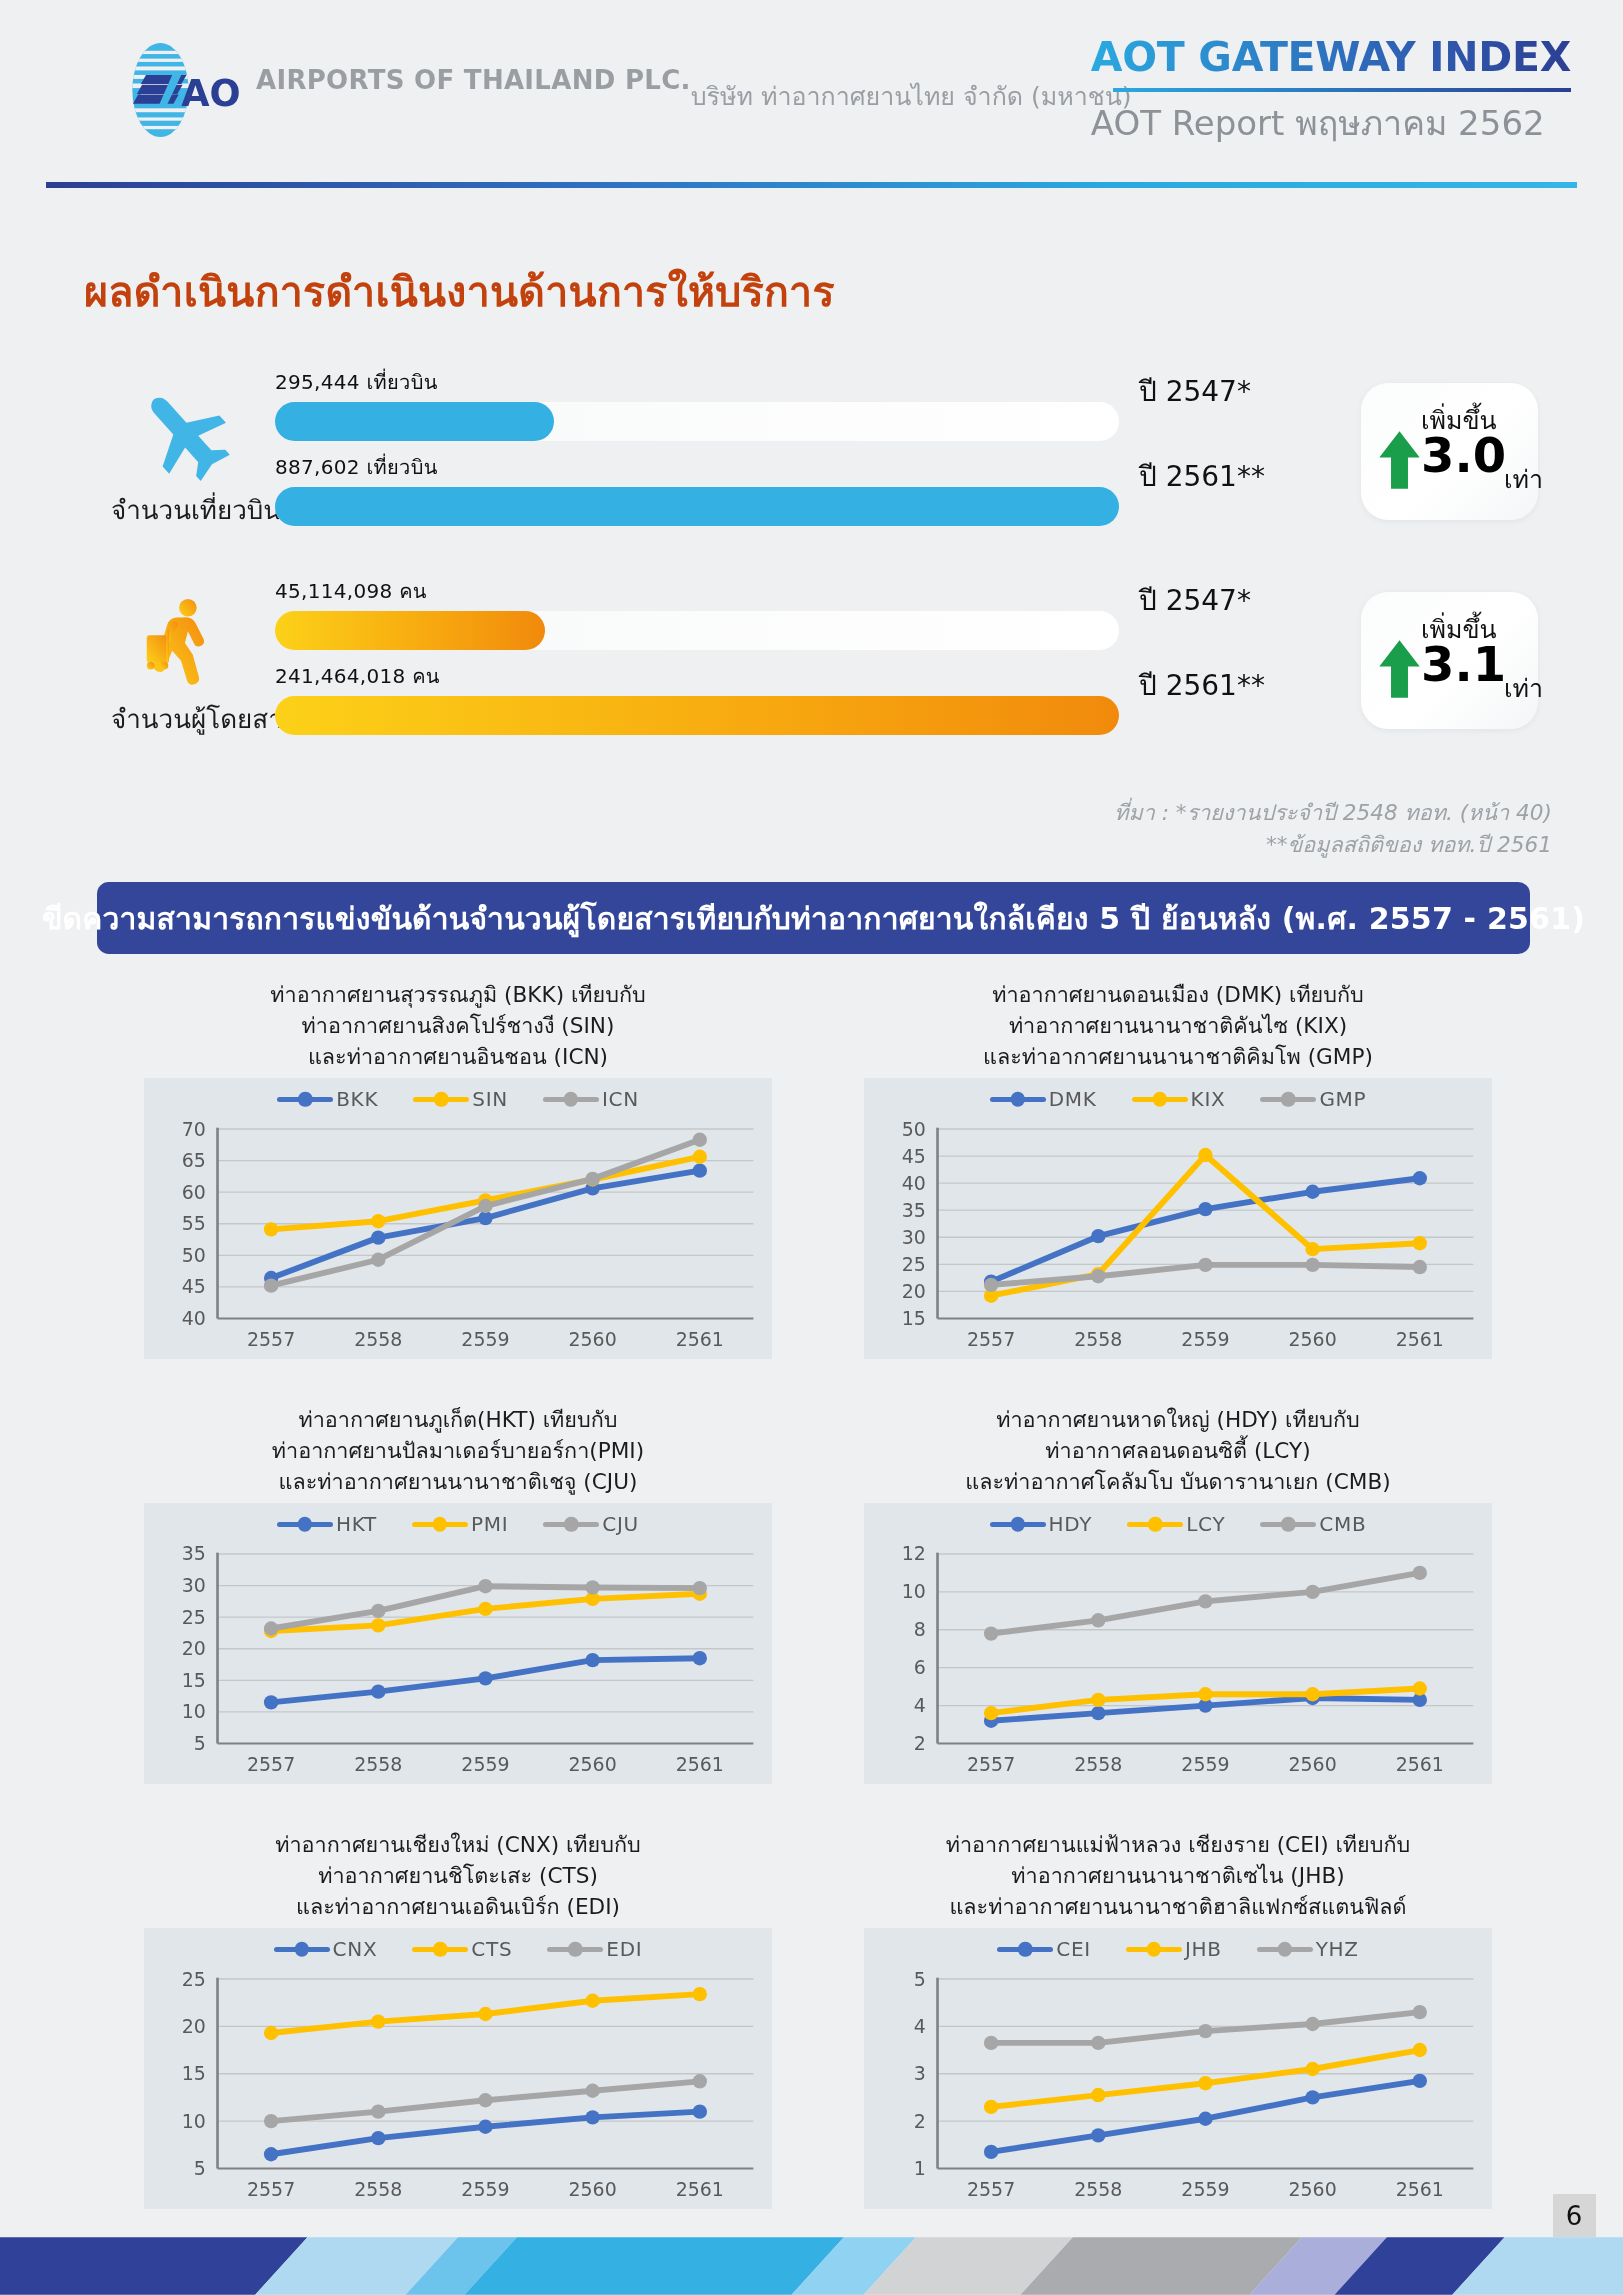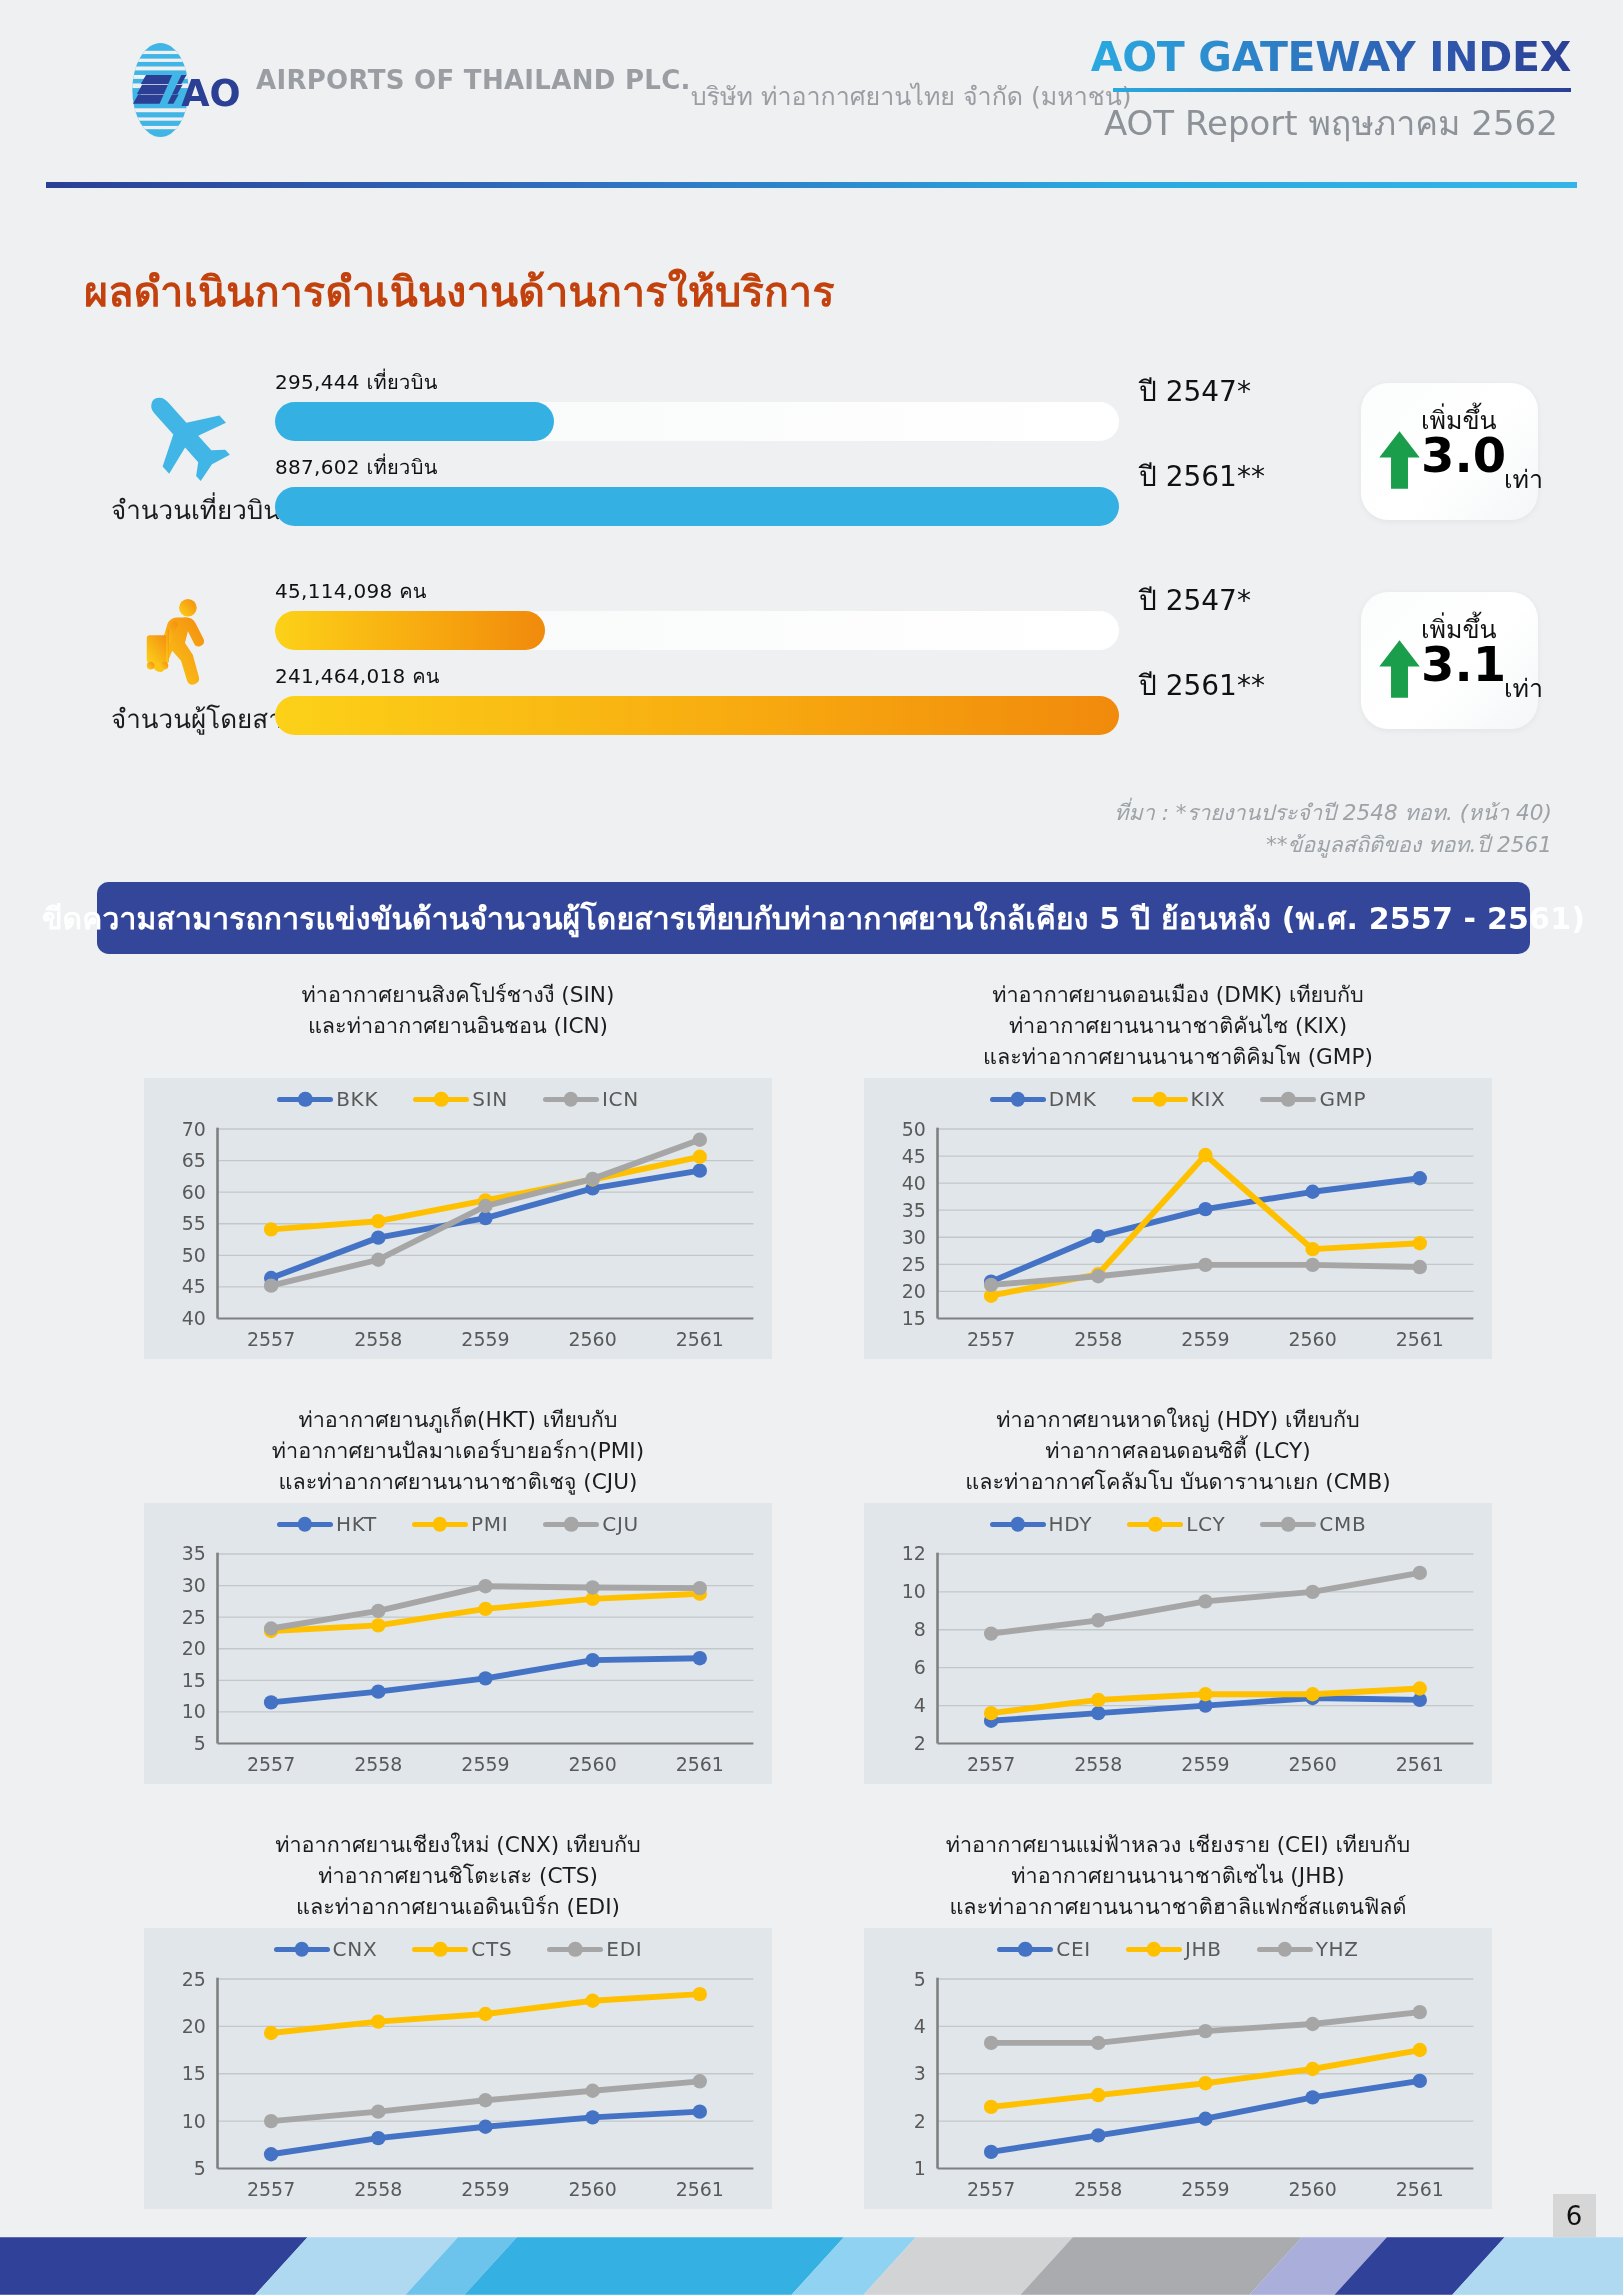--- a/index.html
+++ b/index.html
@@ -24,21 +24,21 @@
   .logo-en {
     font-family: "DejaVu Sans", sans-serif;
     font-weight: bold; font-size: 26px; letter-spacing: 0.3px;
     color: #9a9ea3;
   }
   .logo-th {
     font-size: 25px; color: #9a9ea3; margin-top: 11px;
     font-family: "DejaVu Sans", sans-serif;
   }
   .hdr-right {
-    position: absolute; right: 52px; top: 33px; text-align: center;
+    position: absolute; right: 52px; top: 33px; text-align: left;
   }
   .hdr-title {
     font-weight: bold; font-size: 41px; letter-spacing: -0.3px;
     background: linear-gradient(90deg, #2aa9e0 0%, #2f5bb0 70%, #2b3f94 100%);
     -webkit-background-clip: text; background-clip: text; color: transparent;
     white-space: nowrap;
   }
   .hdr-rule {
     height: 4.6px; margin: 6.5px 0 3.9px auto; width: 458px;
     background: linear-gradient(90deg, #2aa9e0 0%, #2b3f94 100%);
@@ -291,20 +291,21 @@
   <div>**ข้อมูลสถิติของ ทอท.ปี 2561</div>
 </div>
 
 <div class="banner">
   <span class="banner-text">ขีดความสามารถการแข่งขันด้านจำนวนผู้โดยสารเทียบกับท่าอากาศยานใกล้เคียง 5 ปี ย้อนหลัง (พ.ศ. 2557 - 2561)</span>
 </div>
 
 <div class="charts" id="charts">
     <div class="chart-cell">
       <div class="chart-title">
+        <div>ท่าอากาศยานสุวรรณภูมิ (BKK) เทียบกับ</div>
         <div>ท่าอากาศยานสิงคโปร์ชางงี (SIN)</div>
         <div>และท่าอากาศยานอินชอน (ICN)</div>
       </div>
       <div class="plot-box">
         <div class="legend">
           <div class="legend-item">
             <span class="legend-line" style="background: rgb(68, 114, 196);"></span>
             <span class="legend-label">BKK</span>
           </div>
           <div class="legend-item">

